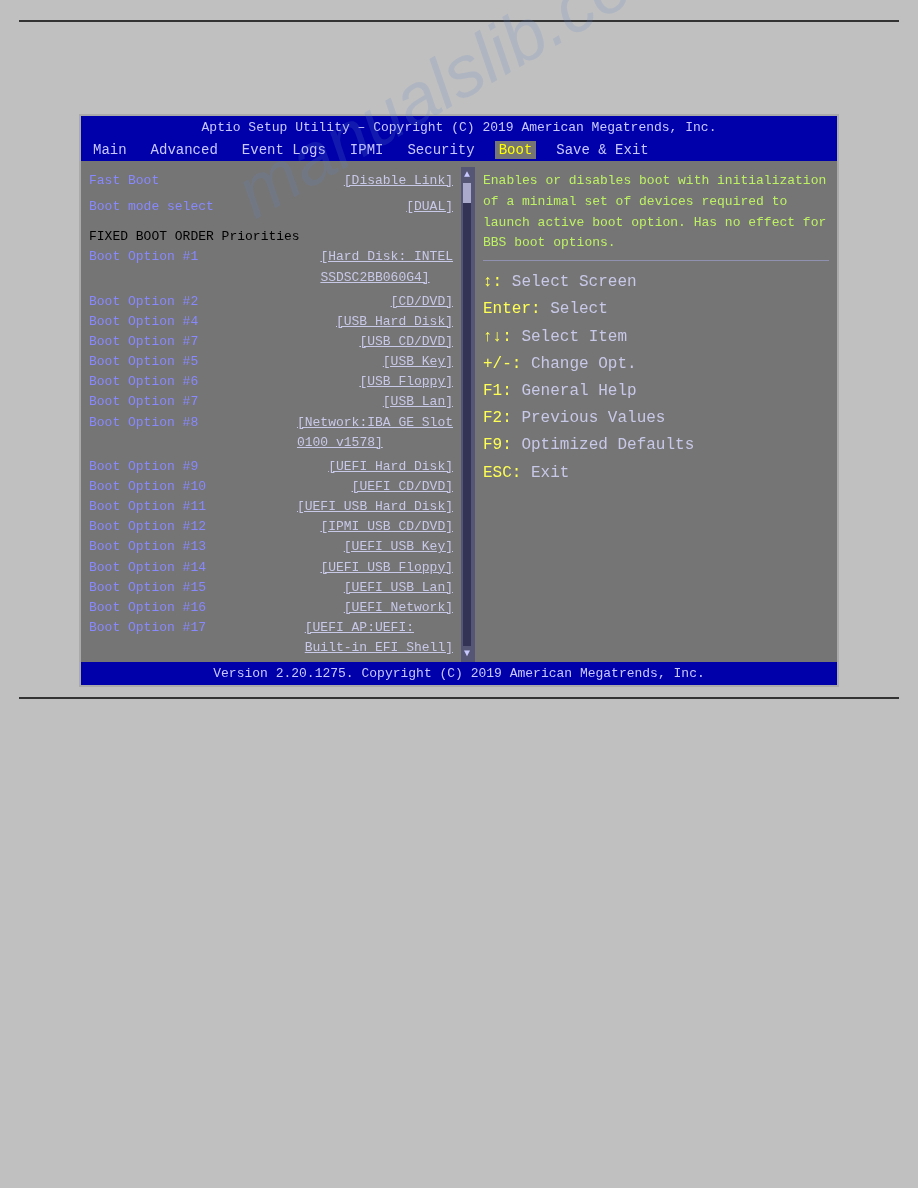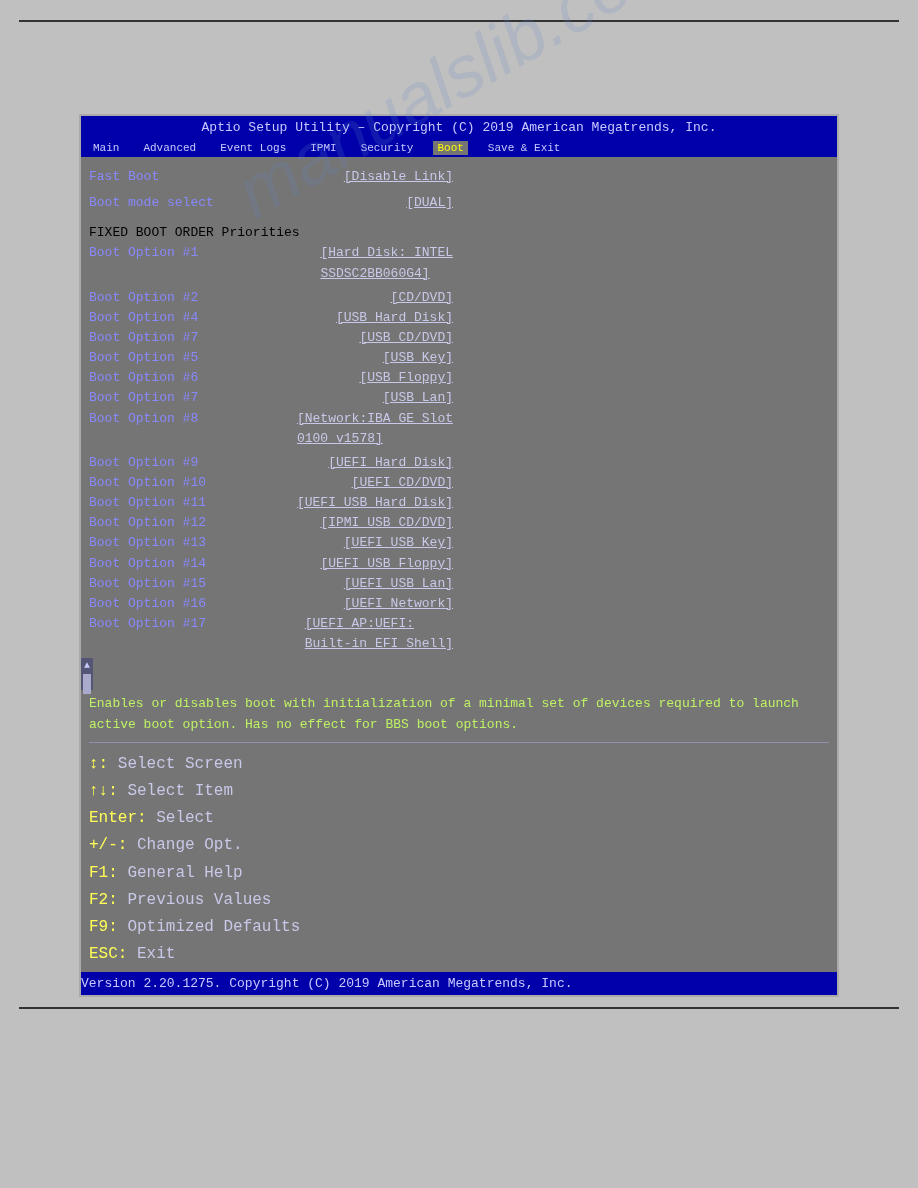--- a/index.html
+++ b/index.html
@@ -45,35 +45,35 @@
     }
 
     
     .menu-bar {
       background: #0000aa;
       color: #c8c8ff;
       display: flex;
       flex-direction: row;
       padding: 2px 8px;
       gap: 16px;
-      font-size: 11px;
+      font-size: 14px;
     }
     .menu-item {
       cursor: pointer;
       padding: 1px 4px;
     }
     .menu-item.active {
       background: #757575;
       color: #ffff00;
     }
 
     
     .main-content {
       display: flex;
-      flex-direction: column;
+      flex-direction: row;
       background: #757575;
       padding: 6px 0 0 0;
       min-height: 420px;
     }
 
     
     .left-panel {
       flex: 0 0 auto;
       width: 380px;
       padding: 4px 8px;
@@ -165,20 +165,21 @@
     
     .h-divider {
       border-top: 1px solid #9090b0;
       margin: 6px 0;
     }
 
     
     .status-bar {
       background: #0000aa;
       color: #c8c8ff;
+      text-align: center;
       padding: 4px 0;
       font-size: 13px;
     }
 
     .watermark {
       position: absolute;
       color: rgba(100, 140, 200, 0.18);
       font-size: 72px;
       font-style: italic;
       font-family: Arial, sans-serif;
@@ -325,22 +326,22 @@
         <span class="scrollbar-arrow">▼</span>
       </div>
 
       <div class="divider-col"></div>
 
       <div class="right-panel">
         <div class="help-text">Enables or disables boot with initialization of a minimal set of devices required to launch active boot option. Has no effect for BBS boot options.</div>
         <div class="h-divider"></div>
         <div class="key-help">
           <div><span class="key-label">↕:</span> Select Screen</div>
+          <div><span class="key-label">Enter:</span> Select</div>
           <div><span class="key-label">↑↓:</span> Select Item</div>
-          <div><span class="key-label">Enter:</span> Select</div>
           <div><span class="key-label">+/-:</span> Change Opt.</div>
           <div><span class="key-label">F1:</span> General Help</div>
           <div><span class="key-label">F2:</span> Previous Values</div>
           <div><span class="key-label">F9:</span> Optimized Defaults</div>
           <div><span class="key-label">ESC:</span> Exit</div>
         </div>
       </div>
     </div>
 
     <div class="status-bar">

